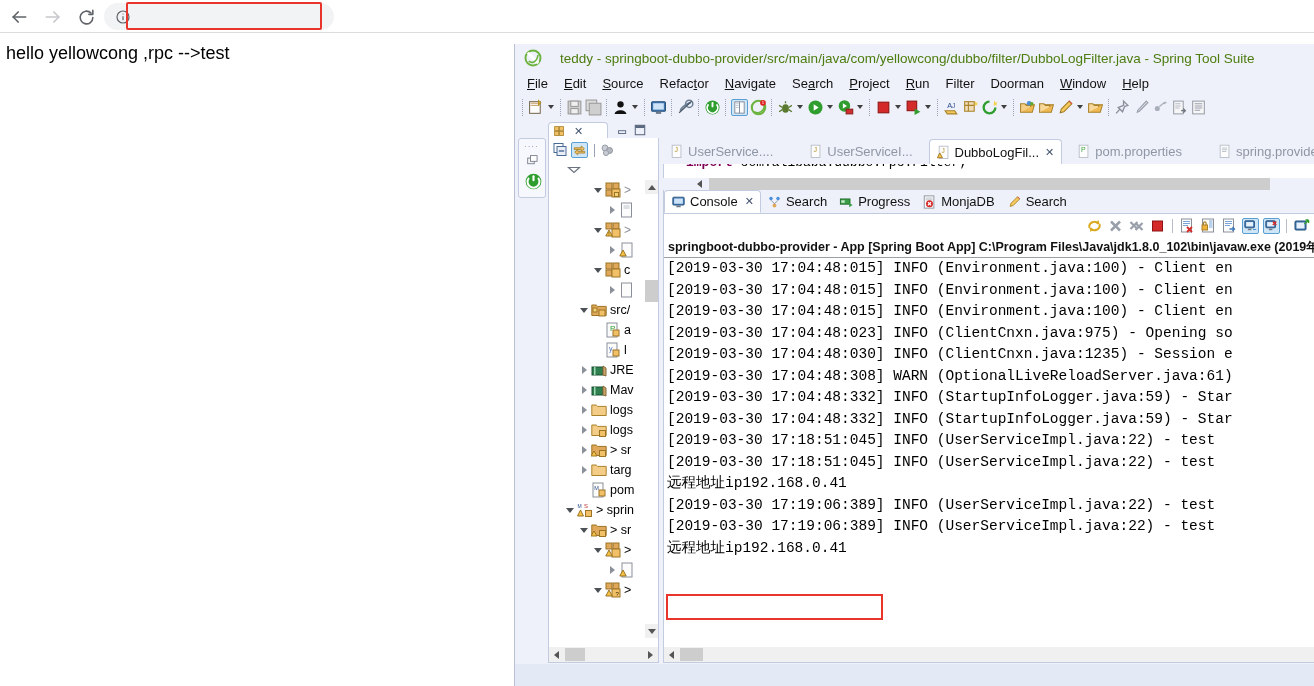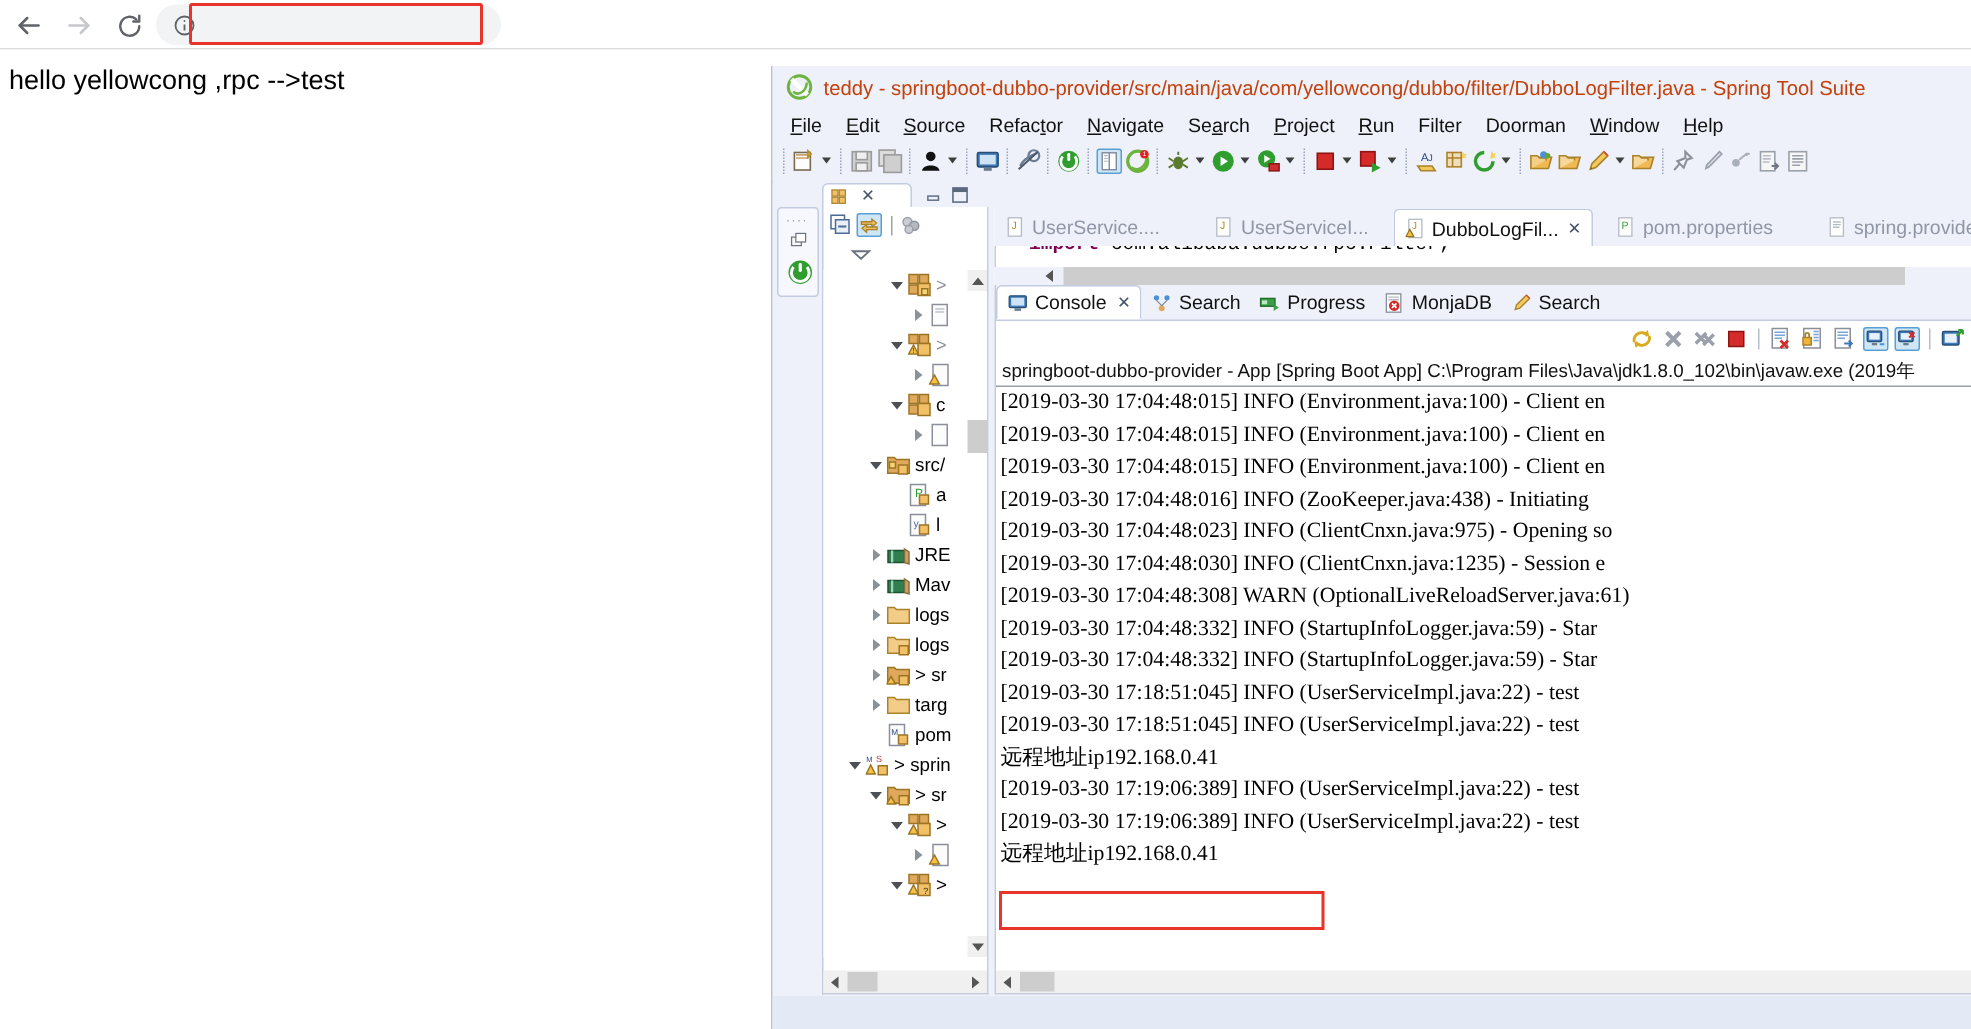--- a/index.html
+++ b/index.html
@@ -70,21 +70,21 @@
   }
   #sts-title {
     position: absolute; left: 0; top: 0; width: 800px; height: 28px;
     background: #eef1f9;
     display: flex; align-items: center;
   }
   #sts-logo {
     width: 18px; height: 18px; margin-left: 9px; flex: 0 0 auto;
   }
   #sts-title-text {
-    margin-left: 7px; font-size: 13.5px; color: #c2410c; white-space: nowrap; text-align: center;
+    margin-left: 18px; font-size: 13.5px; color: #4d7c0f; white-space: nowrap; text-align: center;
   }
 
   #menubar {
     position: absolute; left: 0; top: 28px; width: 800px; height: 22px;
     background: #eef1f9; display: flex; align-items: center;
     padding-left: 12px;
   }
   .menu-item {
     font-size: 13px; color: #111111; margin-right: 16px; white-space: nowrap;
   }
@@ -273,30 +273,30 @@
     display: flex; align-items: center;
   }
   .cb-ico { width: 17px; height: 16px; margin: 0 2px; flex: 0 0 auto; }
   .cb-ico.sel { background: #cfe6f7; border: 1px solid #5a9fd4; border-radius: 2px; }
   .cb-sep { width: 1px; height: 14px; background: #b7bdcc; margin: 0 4px; }
 
   #console-header {
     position: absolute; left: 0; top: 47px; width: 650px; height: 19px;
     font-size: 12.5px; color: #111; white-space: nowrap;
     padding-left: 4px; overflow: hidden;
-    display: flex; align-items: center;
+    display: flex; align-items: center; font-weight: bold;
   }
   #console-text {
     position: absolute; left: 0; top: 66px; width: 650px; height: 382px;
     overflow: hidden; background: #ffffff;
     border-top: 1px solid #9aa0a6;
   }
   .logline {
     height: 21.5px; line-height: 21.5px;
-    font-family: Liberation Serif, serif;
+    font-family: Liberation Mono, monospace;
     font-size: 14.5px; color: #000000; white-space: nowrap;
     padding-left: 3px;
   }
   #log-highlight {
     position: absolute; left: 2px; top: 336px; width: 217px; height: 26px;
     border: 2px solid #e8342a; pointer-events: none;
   }
   #console-hscroll {
     position: absolute; left: 0; bottom: 0; width: 650px; height: 15px;
     background: #f0f0f0;
@@ -1029,21 +1029,20 @@
             <path d="M11 6 l4 -4 M15 2 h-3 M15 2 v3" stroke="#2f9e2f" stroke-width="1.5" fill="none"></path>
           </svg>
         </div>
 
         <div id="console-header">springboot-dubbo-provider - App [Spring Boot App] C:\Program Files\Java\jdk1.8.0_102\bin\javaw.exe (2019年</div>
 
         <div id="console-text">
           <div class="logline">[2019-03-30 17:04:48:015] INFO (Environment.java:100) - Client en</div>
           <div class="logline">[2019-03-30 17:04:48:015] INFO (Environment.java:100) - Client en</div>
           <div class="logline">[2019-03-30 17:04:48:015] INFO (Environment.java:100) - Client en</div>
-          <div class="logline">[2019-03-30 17:04:48:016] INFO (ZooKeeper.java:438) - Initiating</div>
           <div class="logline">[2019-03-30 17:04:48:023] INFO (ClientCnxn.java:975) - Opening so</div>
           <div class="logline">[2019-03-30 17:04:48:030] INFO (ClientCnxn.java:1235) - Session e</div>
           <div class="logline">[2019-03-30 17:04:48:308] WARN (OptionalLiveReloadServer.java:61)</div>
           <div class="logline">[2019-03-30 17:04:48:332] INFO (StartupInfoLogger.java:59) - Star</div>
           <div class="logline">[2019-03-30 17:04:48:332] INFO (StartupInfoLogger.java:59) - Star</div>
           <div class="logline">[2019-03-30 17:18:51:045] INFO (UserServiceImpl.java:22) - test</div>
           <div class="logline">[2019-03-30 17:18:51:045] INFO (UserServiceImpl.java:22) - test</div>
           <div class="logline">远程地址ip192.168.0.41</div>
           <div class="logline">[2019-03-30 17:19:06:389] INFO (UserServiceImpl.java:22) - test</div>
           <div class="logline">[2019-03-30 17:19:06:389] INFO (UserServiceImpl.java:22) - test</div>

